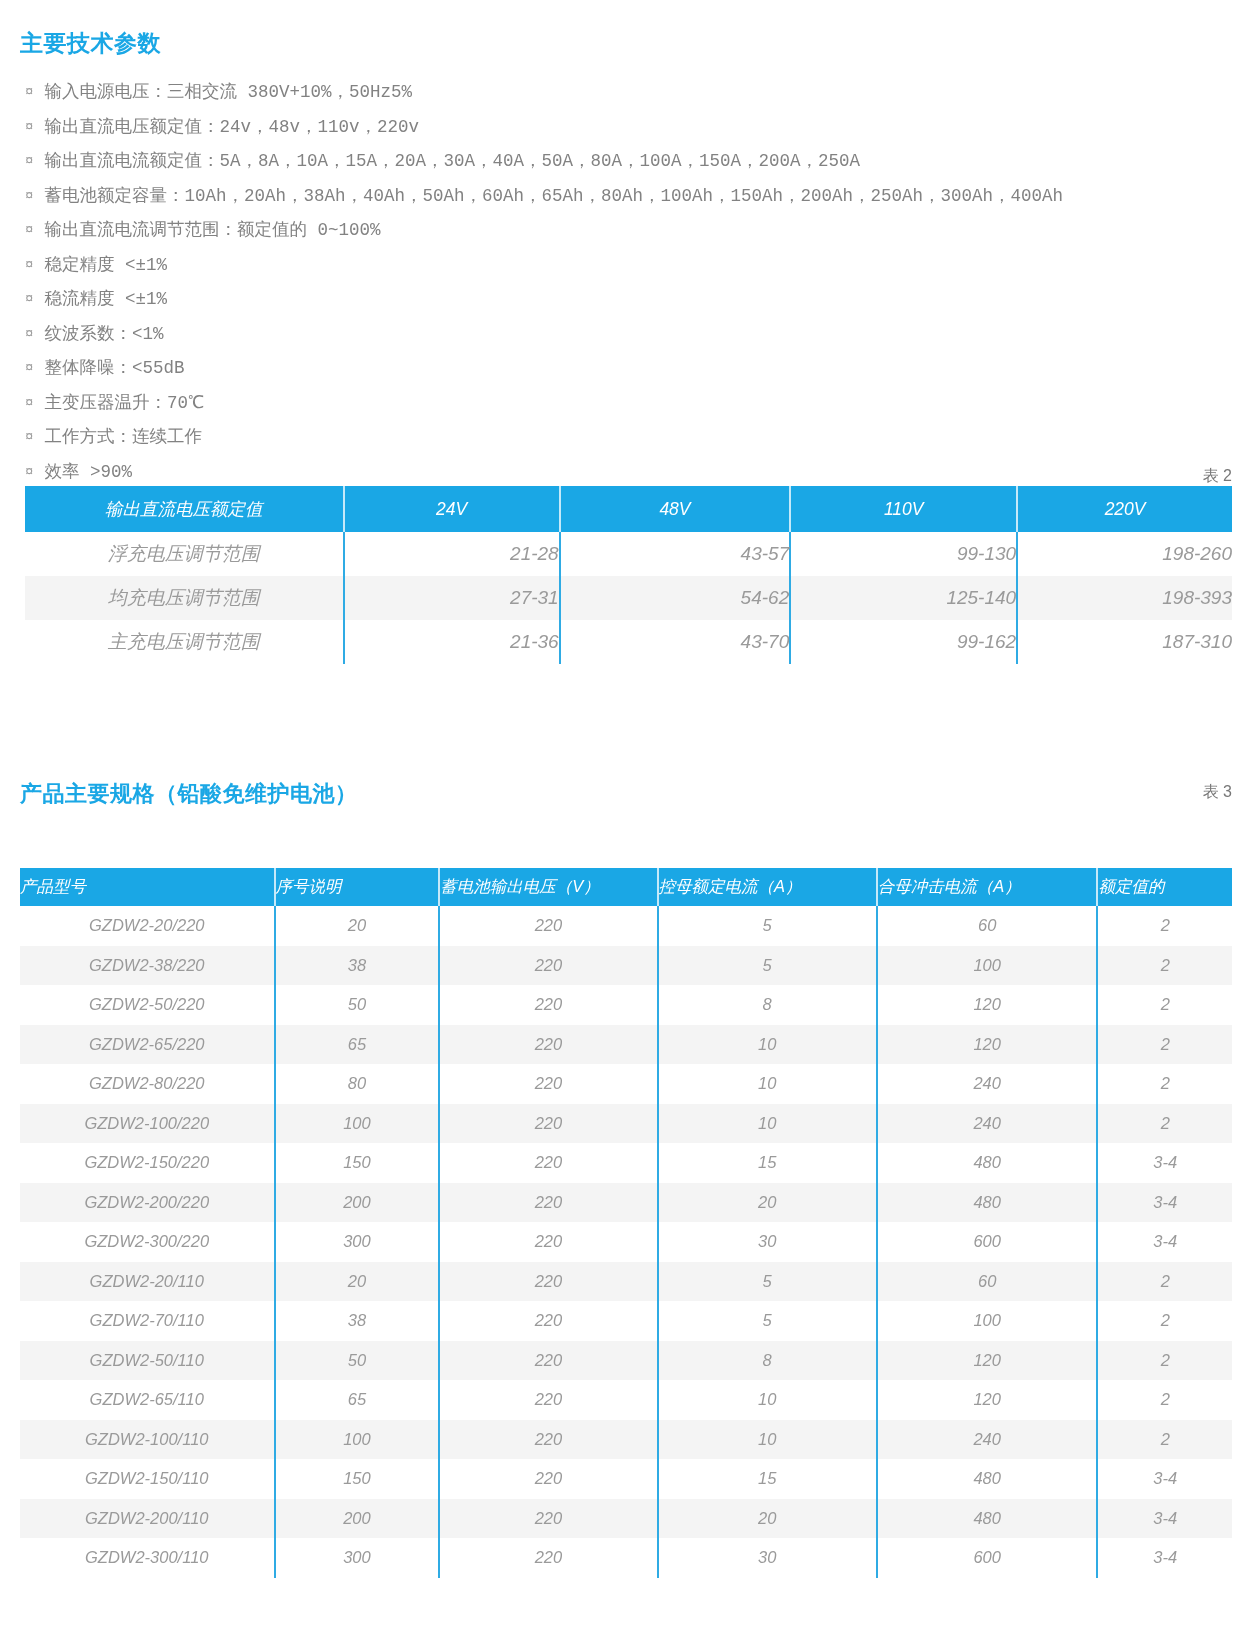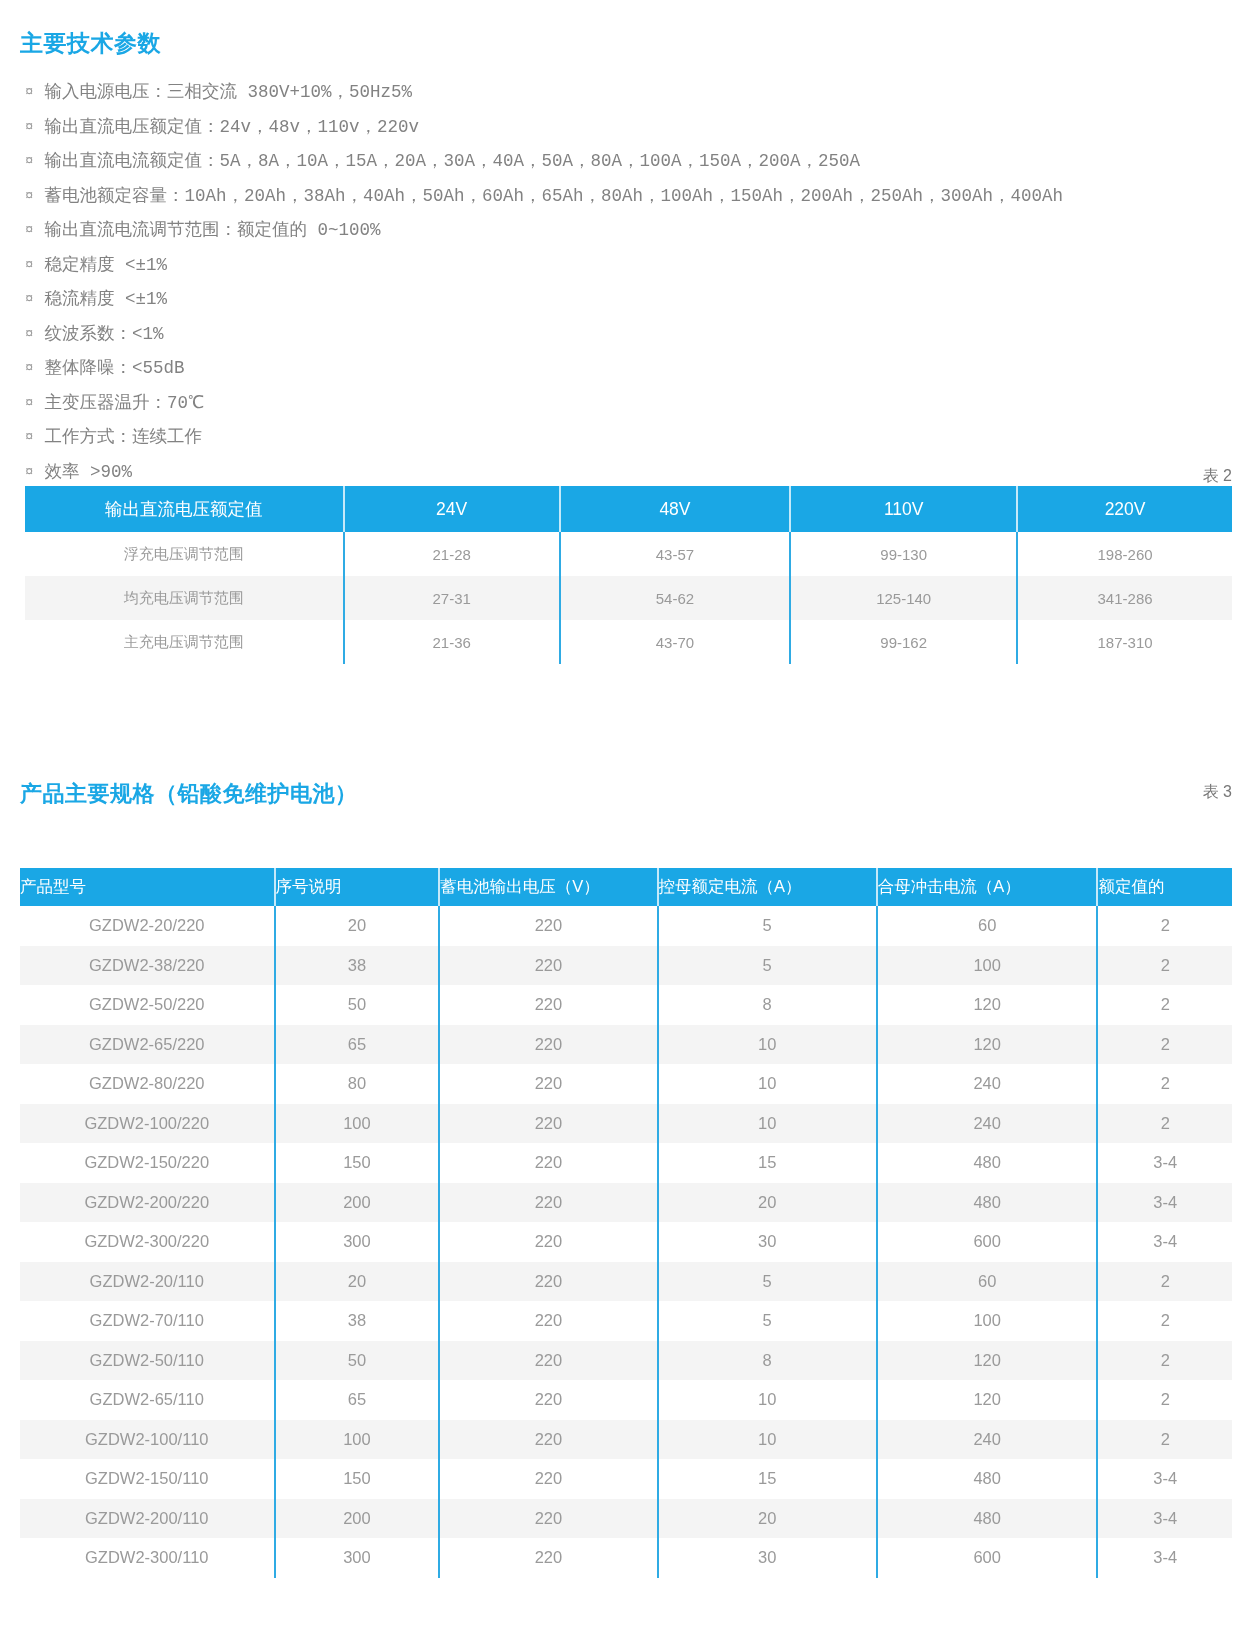--- a/index.html
+++ b/index.html
@@ -23,33 +23,33 @@
   .spec-list .bullet{
     color:#9d9d9d;font-size:14px;margin-right:11px;position:relative;top:-1px;
   }
 
   .table-label{
     text-align:right;color:#777777;font-size:16px;line-height:20px;
   }
   .label-t2{margin-top:-24px;}
   .label-t3{margin-top:-24px;margin-bottom:0;}
 
-  table{border-collapse:collapse;table-layout:fixed;}
+  table{border-collapse:collapse;table-layout:fixed;font-style:italic;}
 
   
   .t2{width:calc(100% - 5px);margin-left:5px;}
   .t2 th{
     background:var(--accent-blue,#1aa7e5);color:#ffffff;font-weight:normal;
     height:46px;font-size:17.5px;text-align:center;padding:0;
   }
   .t2 th:not(:first-child){border-left:2px solid rgba(255,255,255,0.75);}
   .t2 td{
-    height:44px;text-align:center;color:#9a9a9a;font-size:15px;padding:0;
-  }
-  .t2 td:not(:first-child){border-left:2px solid var(--divider-blue,#2fabe4);}
+    height:44px;text-align:center;color:#9a9a9a;font-size:19px;padding:0;
+  }
+  .t2 td:not(:first-child){border-left:2px solid var(--divider-blue,#2fabe4);text-align:right;}
   .t2 tbody tr:nth-child(even){background:var(--stripe,#f4f4f4);}
 
   
   .section-title.second{margin-top:118px;font-size:22px;}
 
   
   .t3{width:100%;margin-top:66px;}
   .t3 th{
     background:var(--accent-blue,#1aa7e5);color:#ffffff;font-weight:normal;
     height:38px;font-size:16.5px;text-align:left;padding:0;
@@ -108,21 +108,21 @@
           <td>21-28</td>
           <td>43-57</td>
           <td>99-130</td>
           <td>198-260</td>
         </tr>
         <tr>
           <td>均充电压调节范围</td>
           <td>27-31</td>
           <td>54-62</td>
           <td>125-140</td>
-          <td>341-286</td>
+          <td>198-393</td>
         </tr>
         <tr>
           <td>主充电压调节范围</td>
           <td>21-36</td>
           <td>43-70</td>
           <td>99-162</td>
           <td>187-310</td>
         </tr>
       </tbody>
     </table>

